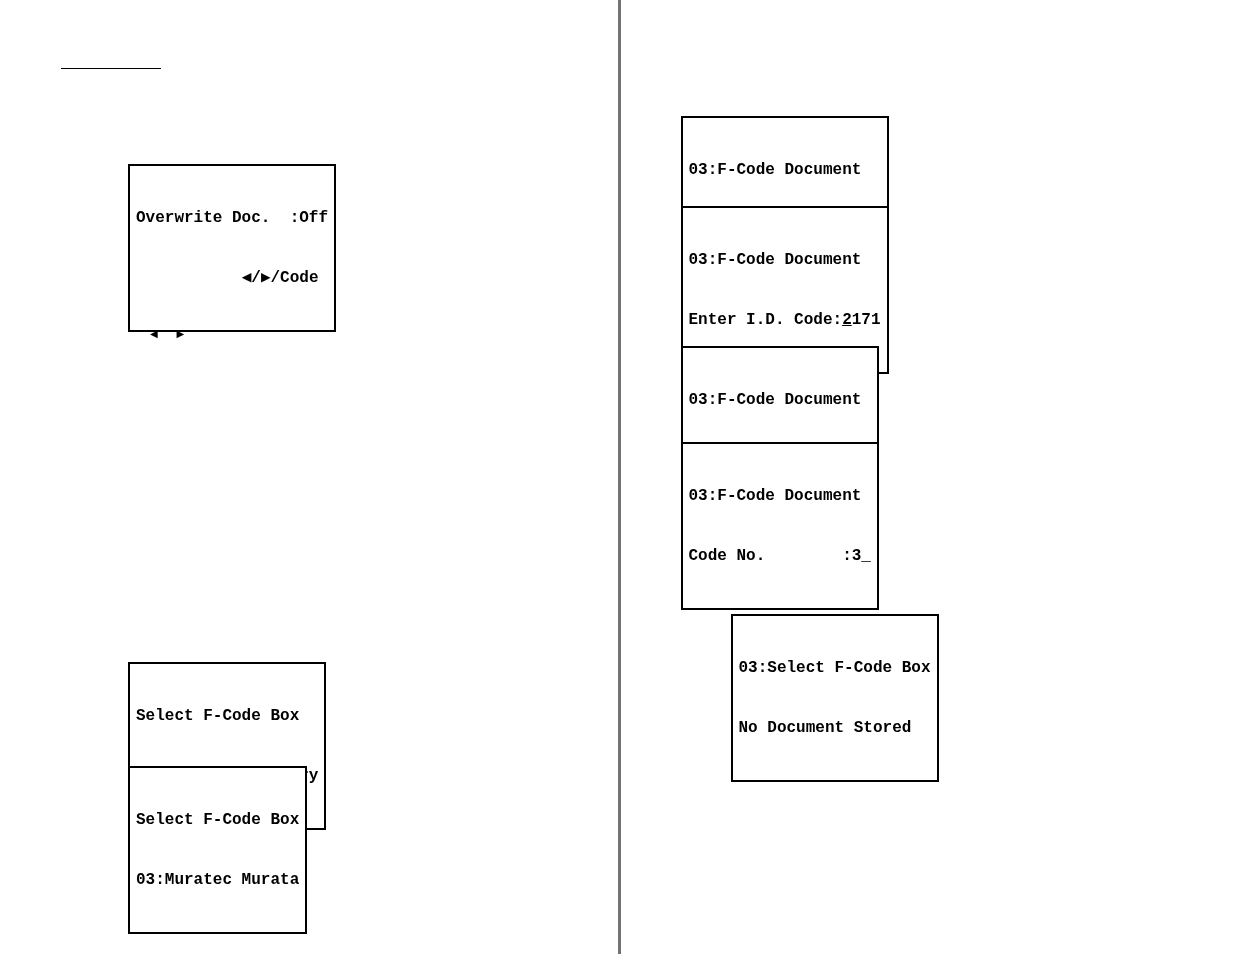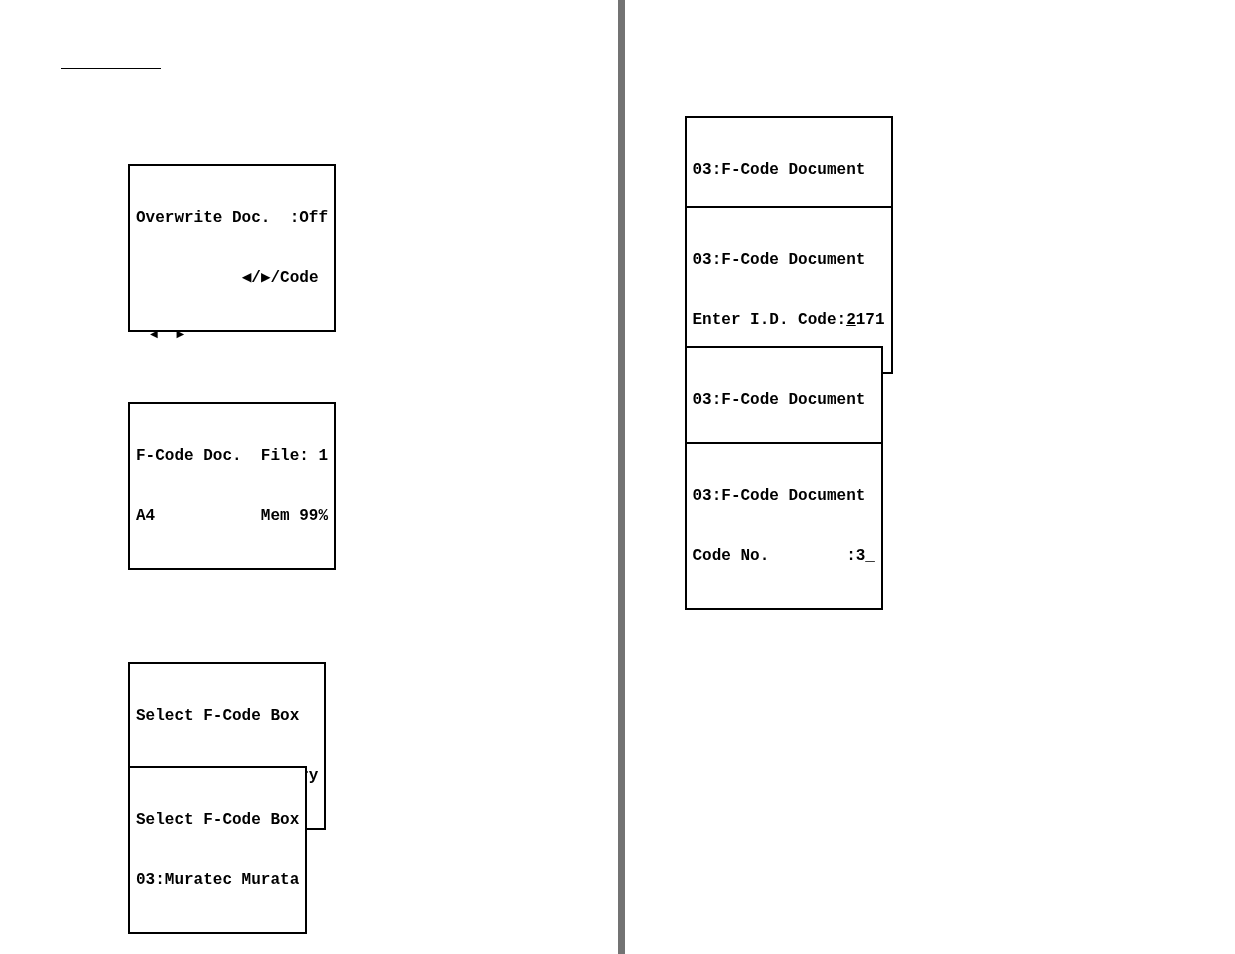--- a/index.html
+++ b/index.html
@@ -17,21 +17,21 @@
       height: 100%;
     }
     .left-col {
       width: 50%;
       padding: 55px 50px;
       position: relative;
     }
     .right-col {
       width: 50%;
       padding: 40px 74px;
-      border-left: 7px solid #737373;
+      border-left: 3px solid #737373;
       position: relative;
     }
     .top-line {
       position: absolute;
       top: 68px;
       left: 61px;
       width: 100px;
       border-bottom: 1px solid #000;
     }
     .lcd-display {
@@ -67,26 +67,20 @@
 
     <div class="positioned" style="left:128px; top:164px;">
       <div class="lcd-display">
         <span class="lcd-line">Overwrite Doc.  :Off</span>
         <span class="lcd-line">           <span>◀</span>/<span>▶</span><span>/Code</span></span>
       </div>
     </div>
 
     <div class="positioned small-arrows" style="left:150px; top:328px;">◀ ▶</div>
 
-    <div class="positioned" style="left:128px; top:402px;">
-      <div class="lcd-display">
-        <span class="lcd-line">F-Code Doc.  File: 1</span>
-        <span class="lcd-line">A4           Mem 99%</span>
-      </div>
-    </div>
 
     <div class="positioned" style="left:128px; top:662px;">
       <div class="lcd-display">
         <span class="lcd-line">Select F-Code Box</span>
         <span class="lcd-line">01:Murata Machinery</span>
       </div>
     </div>
 
     <div class="positioned" style="left:128px; top:766px;">
       <div class="lcd-display">
@@ -119,14 +113,20 @@
       </div>
     </div>
 
     <div class="positioned" style="left:60px; top:442px;">
       <div class="lcd-display">
         <span class="lcd-line">03:F-Code Document</span>
         <span class="lcd-line">Code No.        :3_</span>
       </div>
     </div>
 
+    <div class="positioned" style="left:110px; top:614px;">
+      <div class="lcd-display">
+        <span class="lcd-line">03:Select F-Code Box</span>
+        <span class="lcd-line">No Document Stored</span>
+      </div>
+    </div>
   </div>
 </div>
 
 </body></html>

